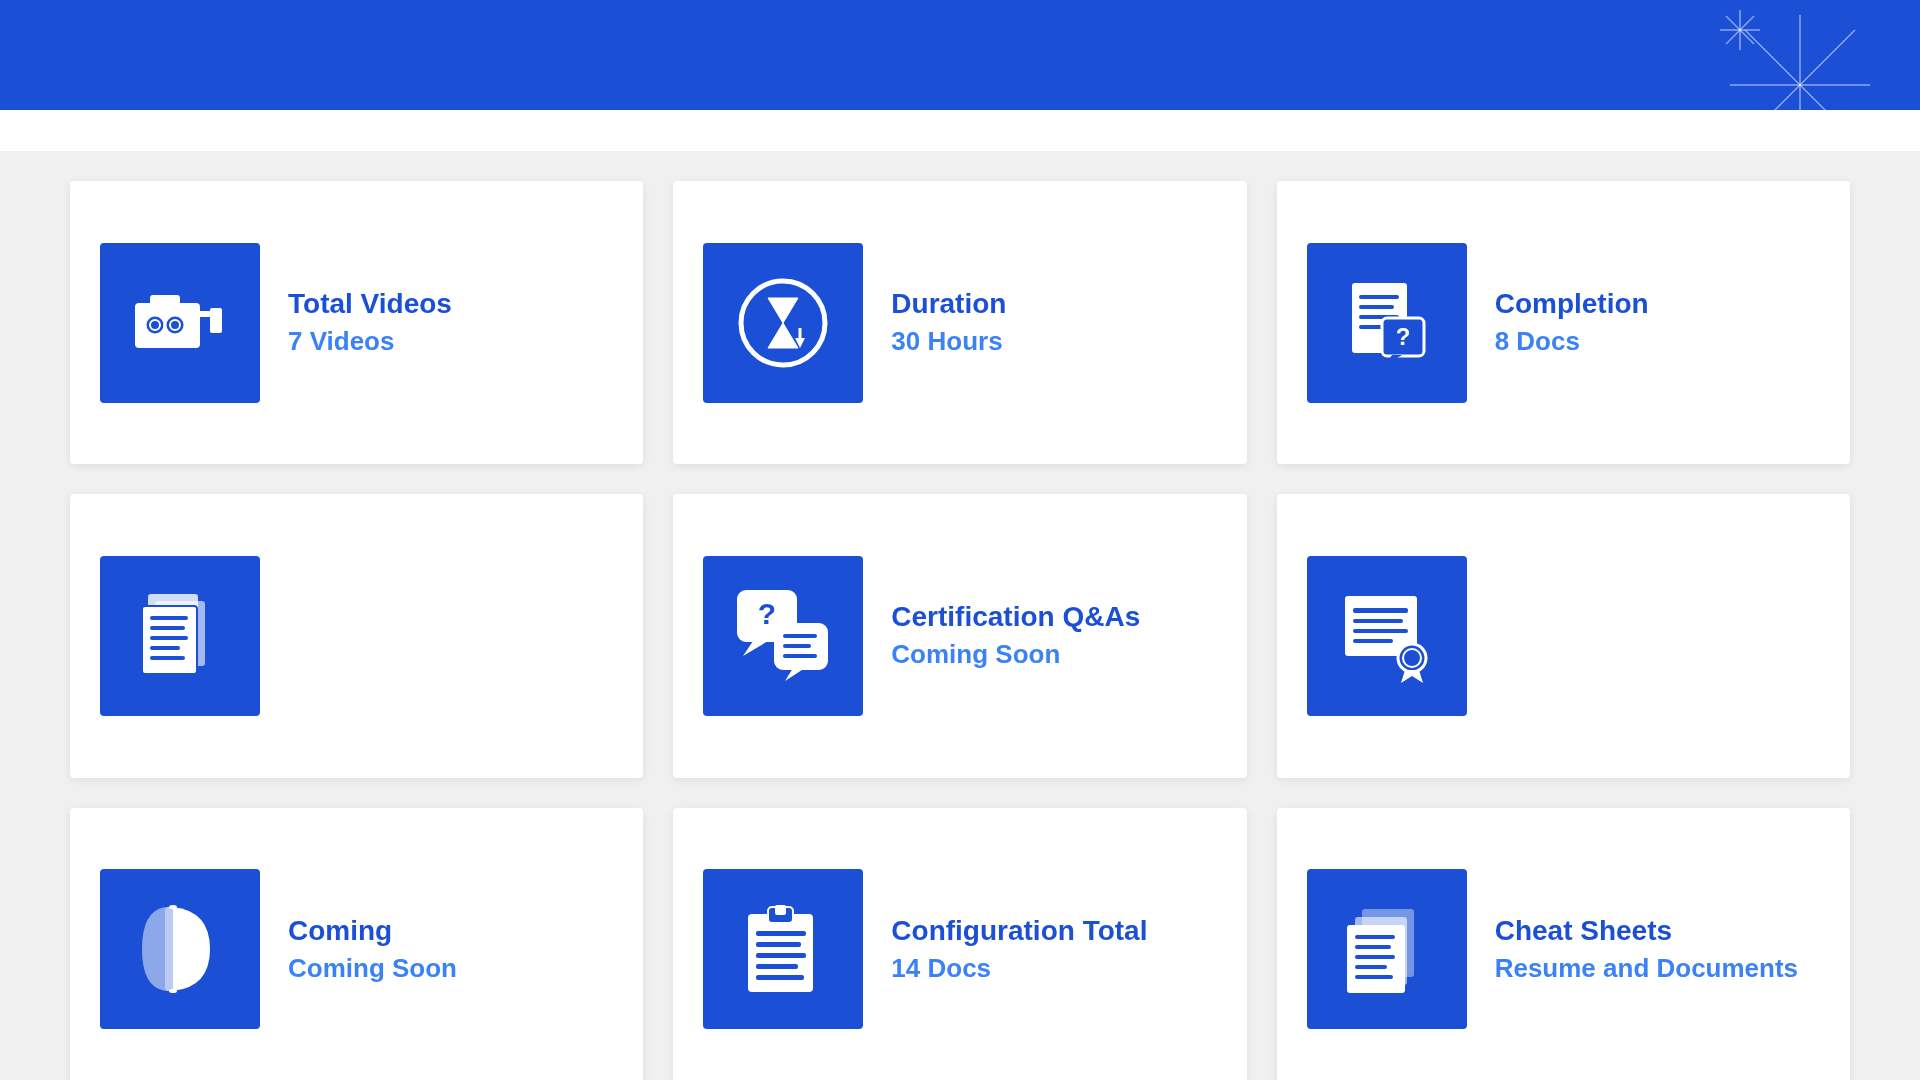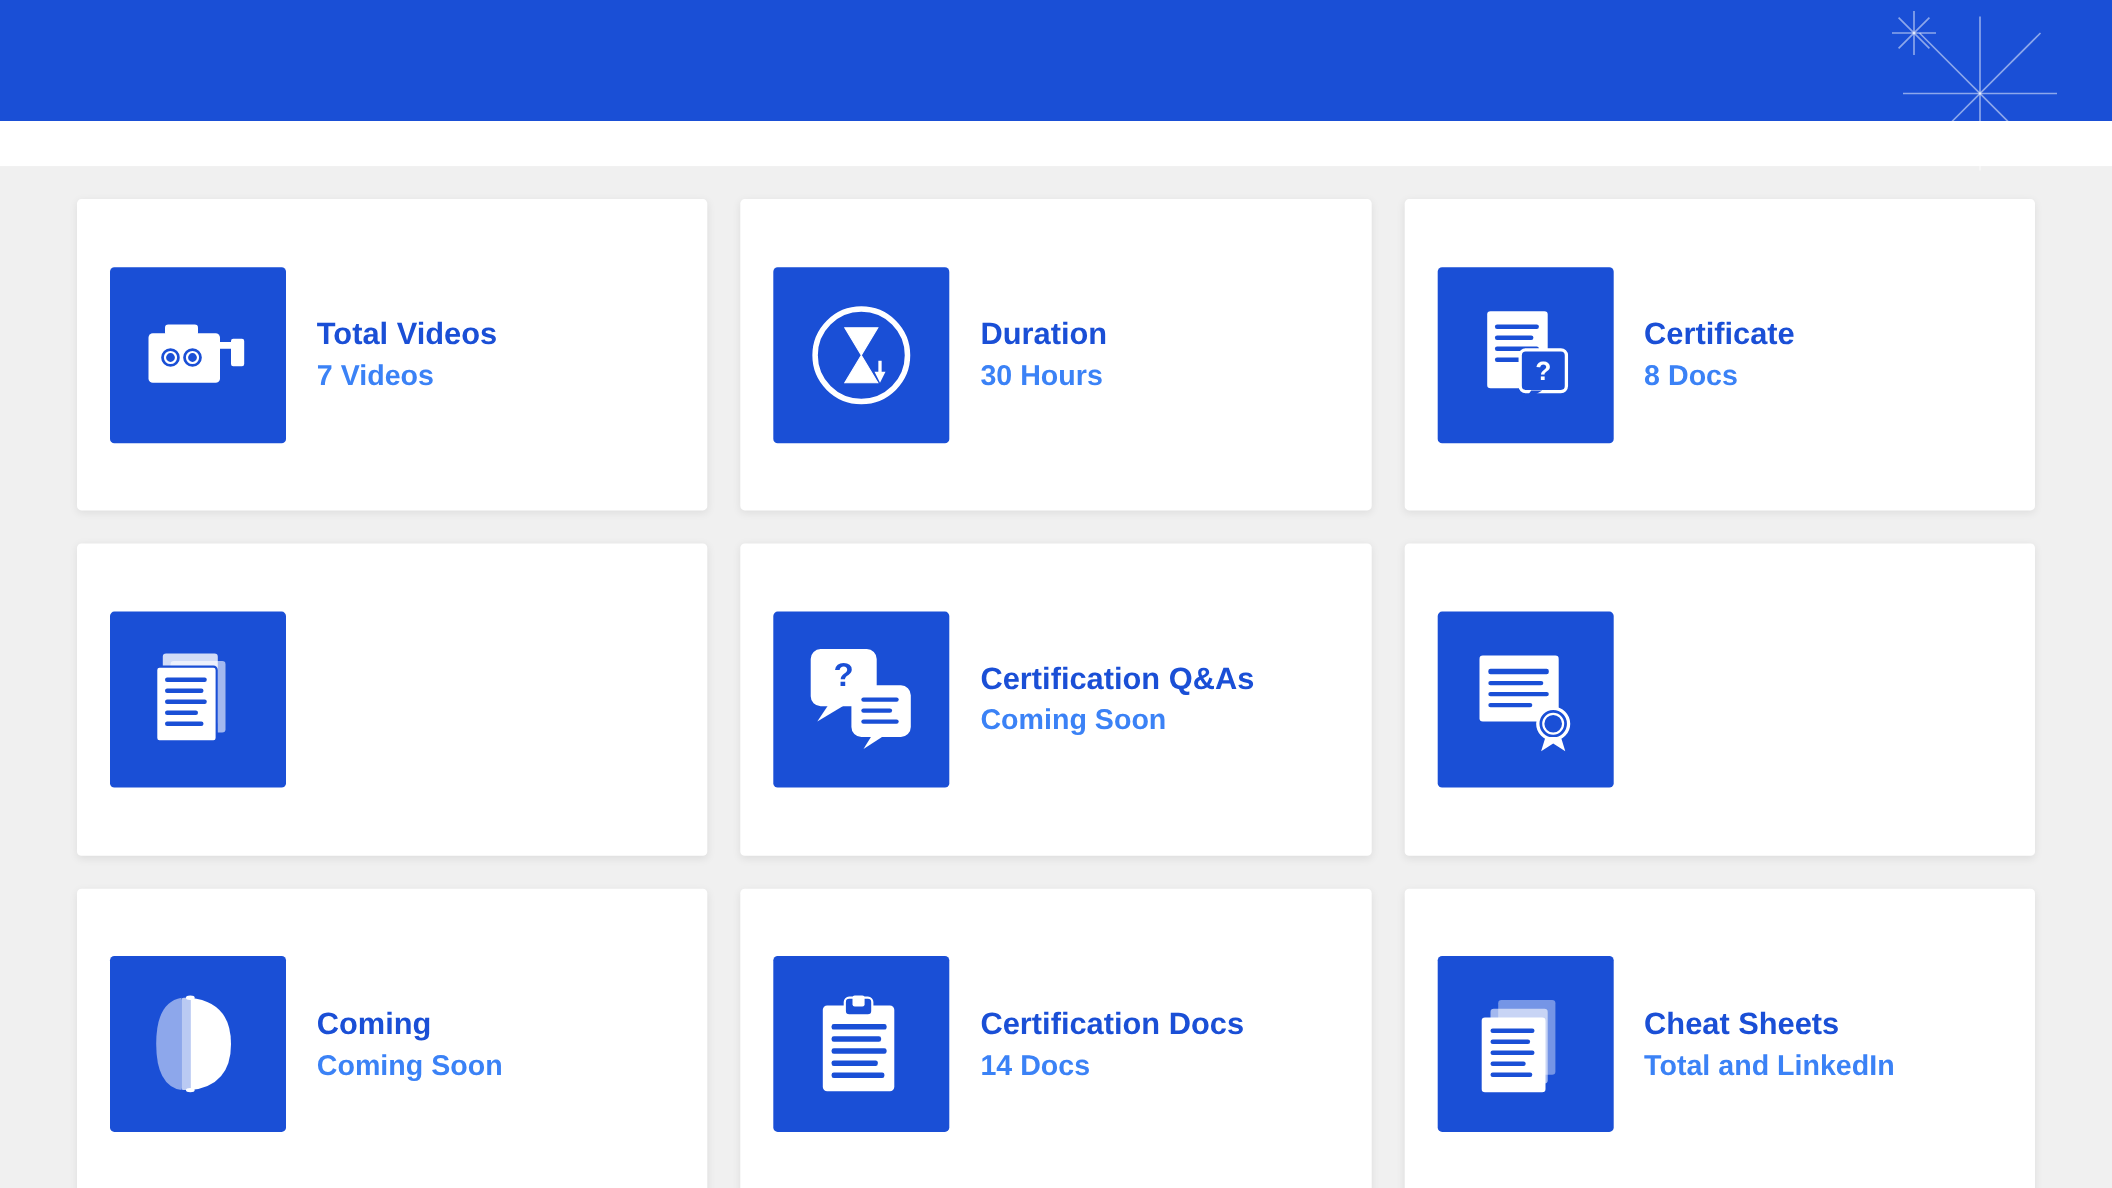--- a/index.html
+++ b/index.html
@@ -181,21 +181,21 @@
     <rect x="22" y="42" width="40" height="4" rx="2" fill="#1a4fd6"></rect>
     <rect x="22" y="52" width="30" height="4" rx="2" fill="#1a4fd6"></rect>
 
     <rect x="45" y="45" width="42" height="38" rx="5" fill="#1a4fd6" stroke="white" stroke-width="3"></rect>
     <text x="66" y="72" font-size="24" fill="white" text-anchor="middle" font-weight="bold">?</text>
 
     <path d="M55 82 L48 92 L65 82" fill="#1a4fd6"></path>
   </svg>
         </div>
         <div class="card-text">
-          <div class="card-title">Certificate</div>
+          <div class="card-title">Completion</div>
           <div class="card-subtitle">8 Docs</div>
         </div>
       </div>
       <div class="feature-card">
         <div class="icon-box">
           <svg viewBox="0 0 100 100" fill="white">
 
     <rect x="25" y="15" width="50" height="65" rx="3" fill="white" opacity="0.6"></rect>
     <rect x="18" y="8" width="50" height="65" rx="3" fill="white" opacity="0.8"></rect>
 
@@ -274,38 +274,38 @@
     <rect x="42" y="6" width="11" height="10" rx="2" fill="white"></rect>
 
     <rect x="23" y="32" width="50" height="5" rx="2" fill="#1a4fd6"></rect>
     <rect x="23" y="43" width="45" height="5" rx="2" fill="#1a4fd6"></rect>
     <rect x="23" y="54" width="50" height="5" rx="2" fill="#1a4fd6"></rect>
     <rect x="23" y="65" width="42" height="5" rx="2" fill="#1a4fd6"></rect>
     <rect x="23" y="76" width="48" height="5" rx="2" fill="#1a4fd6"></rect>
   </svg>
         </div>
         <div class="card-text">
-          <div class="card-title">Certification Docs</div>
+          <div class="card-title">Configuration Total</div>
           <div class="card-subtitle">14 Docs</div>
         </div>
       </div>
       <div class="feature-card">
         <div class="icon-box">
           <svg viewBox="0 0 100 100" fill="white">
 
     <rect x="25" y="10" width="52" height="68" rx="3" fill="white" opacity="0.4"></rect>
     <rect x="18" y="18" width="52" height="68" rx="3" fill="white" opacity="0.6"></rect>
 
     <rect x="10" y="26" width="58" height="68" rx="3" fill="white"></rect>
     <rect x="18" y="36" width="40" height="4" rx="2" fill="#1a4fd6"></rect>
     <rect x="18" y="46" width="36" height="4" rx="2" fill="#1a4fd6"></rect>
     <rect x="18" y="56" width="40" height="4" rx="2" fill="#1a4fd6"></rect>
     <rect x="18" y="66" width="32" height="4" rx="2" fill="#1a4fd6"></rect>
     <rect x="18" y="76" width="38" height="4" rx="2" fill="#1a4fd6"></rect>
   </svg>
         </div>
         <div class="card-text">
           <div class="card-title">Cheat Sheets</div>
-          <div class="card-subtitle">Total and LinkedIn</div>
+          <div class="card-subtitle">Resume and Documents</div>
         </div>
       </div>
     </div>
 </div>
 
 </body></html>

